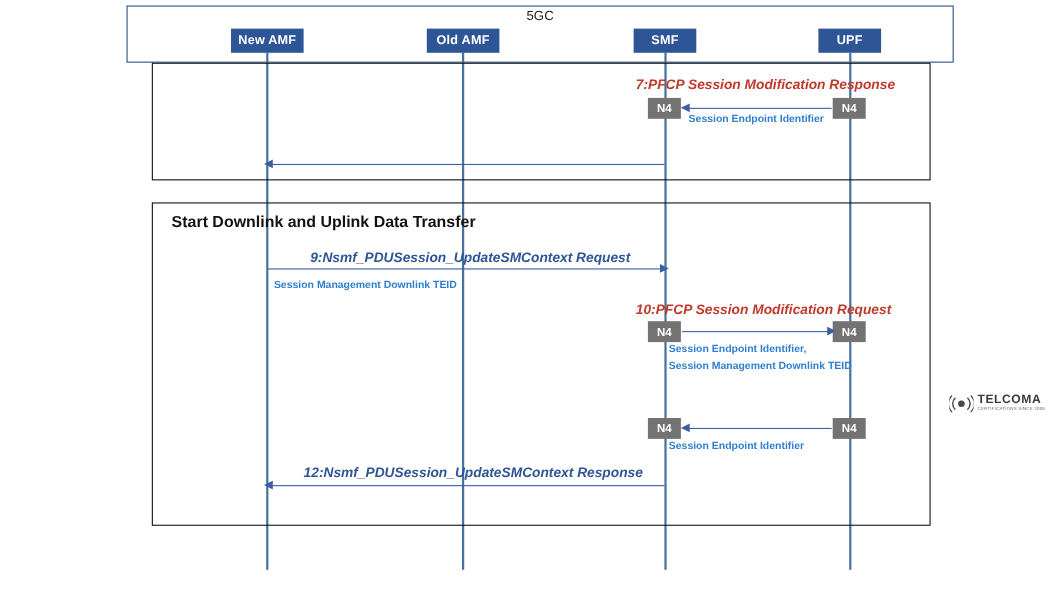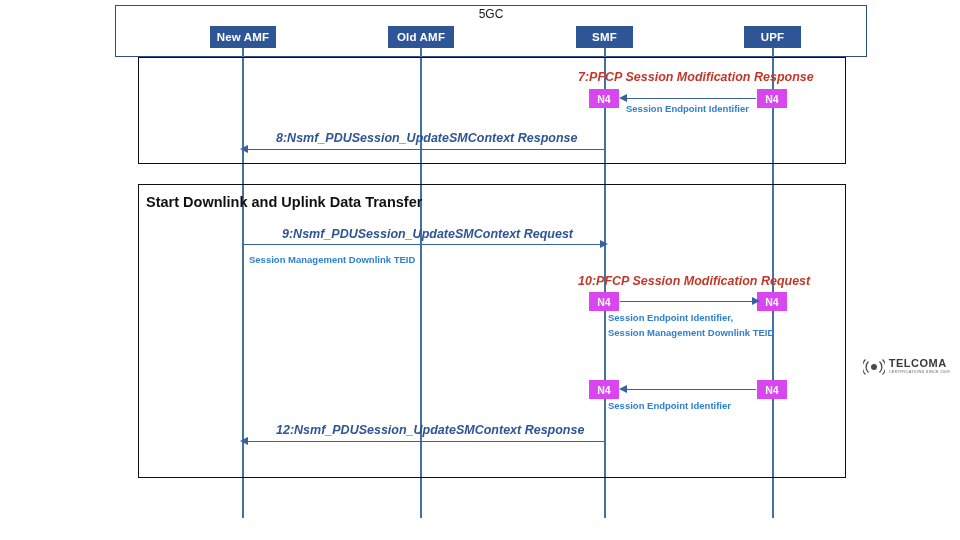--- a/index.html
+++ b/index.html
@@ -100,21 +100,21 @@
     position: absolute;
     font-size: 9.5px;
     font-weight: 700;
     color: #2f7fd0;
     white-space: nowrap;
     line-height: 12px;
   }
   .n4 {
     position: absolute;
     width: 30px; height: 19px;
-    background: #d946ef;
+    background: #737373;
     color: #ffffff;
     font-size: 10.5px;
     font-weight: 700;
     display: flex;
     align-items: center;
     justify-content: center;
     box-sizing: border-box;
   }
   
   .logo {
@@ -159,30 +159,29 @@
   <div class="node" style="left:576px; top:26px; width:57px;">SMF</div>
   <div class="node" style="left:744px; top:26px; width:57px;">UPF</div>
 
   <div class="lifeline" style="left:242px; top:48px; height:470px;"></div>
   <div class="lifeline" style="left:420px; top:48px; height:470px;"></div>
   <div class="lifeline" style="left:604px; top:48px; height:470px;"></div>
   <div class="lifeline" style="left:772px; top:48px; height:470px;"></div>
 
   <div class="frame" style="left:138px; top:57px; width:708px; height:107px;"></div>
   <div class="frame" style="left:138px; top:184px; width:708px; height:294px;"></div>
-  <div class="frame-label" style="left:146px; top:194px;">Start Downlink and Uplink Data Transfer</div>
+  <div class="frame-label" style="left:156px; top:194px;">Start Downlink and Uplink Data Transfer</div>
 
   <div class="msg-label" style="left:578px; top:70px;">7:PFCP Session Modification Response</div>
   <div class="n4" style="left:589px; top:89px;">N4</div>
   <div class="n4" style="left:757px; top:89px;">N4</div>
   <div class="arrow-line" style="left:622px; top:98px; width:134px;"></div>
   <div class="arrow-head left" style="left:619px; top:94px;"></div>
   <div class="sub-label" style="left:626px; top:103px;">Session Endpoint Identifier</div>
 
-  <div class="msg-label blue" style="left:276px; top:131px;">8:Nsmf_PDUSession_UpdateSMContext Response</div>
   <div class="arrow-line" style="left:247px; top:149px; width:357px;"></div>
   <div class="arrow-head left" style="left:240px; top:145px;"></div>
 
   <div class="msg-label blue" style="left:282px; top:227px;">9:Nsmf_PDUSession_UpdateSMContext Request</div>
   <div class="arrow-line" style="left:243px; top:244px; width:357px;"></div>
   <div class="arrow-head right" style="left:600px; top:240px;"></div>
   <div class="sub-label" style="left:249px; top:254px;">Session Management Downlink TEID</div>
 
   <div class="msg-label" style="left:578px; top:274px;">10:PFCP Session Modification Request</div>
   <div class="n4" style="left:589px; top:292px;">N4</div>

